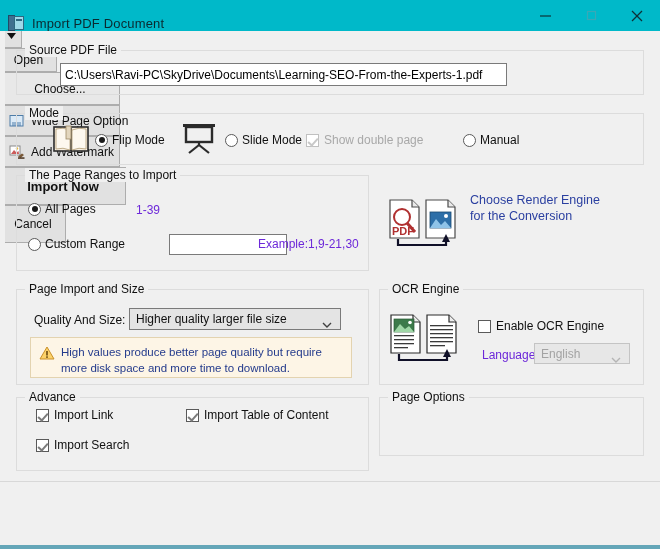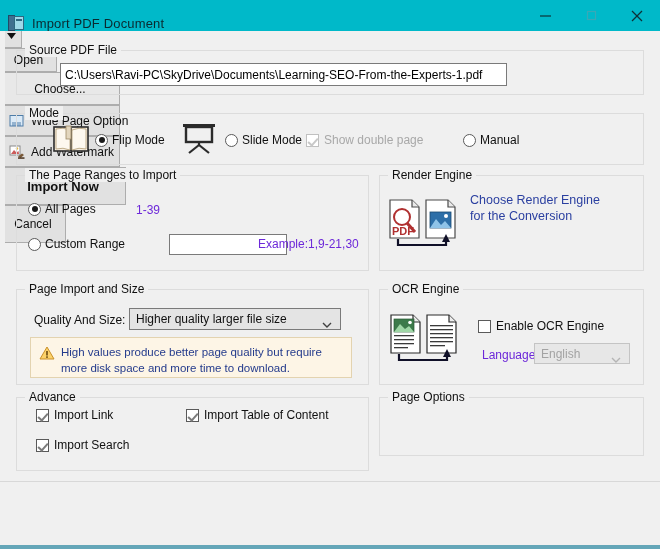--- a/index.html
+++ b/index.html
@@ -332,23 +332,20 @@
   </div>
   <div class="static lbl-muted" style="left:136px; top:203px;">1-39</div>
 
   <div class="radio static" style="left:28px; top:237px;">
     <span class="radio-mark"></span>
     <span class="lbl">Custom Range</span>
   </div>
   <input class="textbox static" type="text" style="left: 133px; top: 234px; width: 118px; height: 21px;" value="">
   <div class="static lbl-muted" style="left:258px; top:237px;">Example:1,9-21,30</div>
 
-  <div class="groupbox" style="left:379px; top:175px; width:265px; height:96px;">
-    <div class="group-title">Render Engine</div>
-  </div>
   <div class="static" style="left:470px; top:192px; color:#2a3fa0; font-size:12.5px; line-height:16px;">
     <div>Choose Render Engine</div>
     <div>for the Conversion</div>
   </div>
   <div class="static" style="left:388px; top:198px; width:72px; height:52px;">
     <svg width="72" height="52" viewBox="0 0 72 52">
 
       <path d="M2 2 H24 L31 9 V40 H2 Z" fill="#ffffff" stroke="#4a4a4a" stroke-width="1.2"></path>
       <path d="M24 2 L24 9 L31 9" fill="#eaeaea" stroke="#4a4a4a" stroke-width="1.2"></path>
       <circle cx="14" cy="19" r="8" fill="none" stroke="#b03030" stroke-width="2"></circle>

